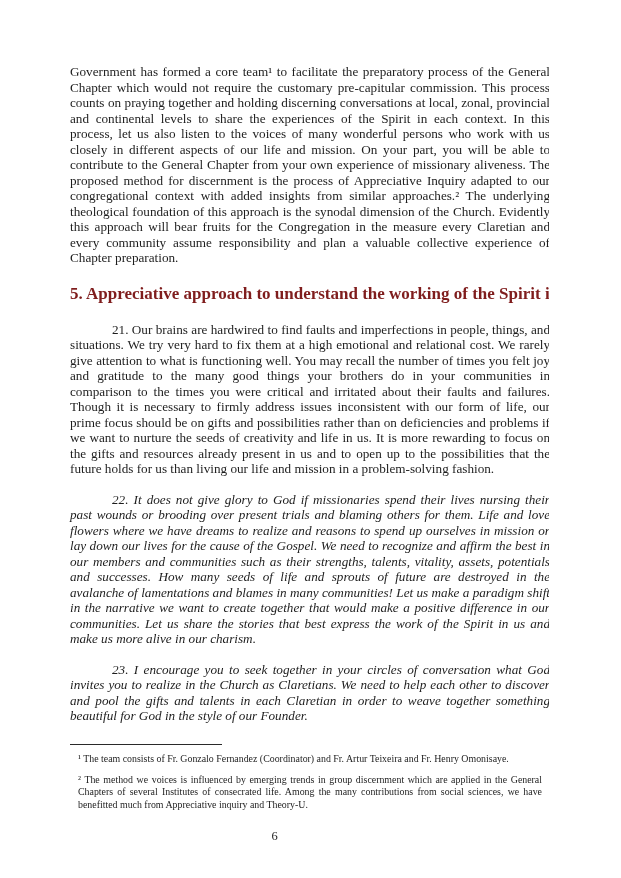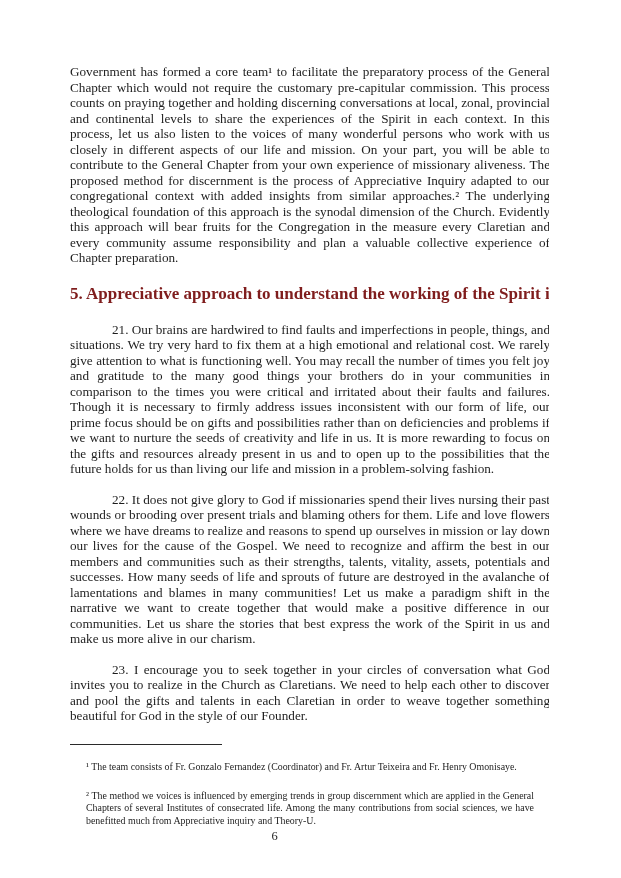--- a/index.html
+++ b/index.html
@@ -23,20 +23,21 @@
     width: 480px;
   }
   p.body {
     margin: 0;
     font-size: 13.2px;
     line-height: 15.5px;
     text-align: justify;
   }
   p.body.spaced {
     margin-top: 15px;
+    font-style: italic;
   }
   .indent {
     text-indent: 42px;
   }
   h2.heading {
     margin: 19px 0 20px 0;
     font-size: 17px;
     line-height: 17px;
     font-weight: bold;
     color: #7f1d1d;
@@ -48,21 +49,21 @@
     top: 744px;
     width: 480px;
   }
   .fn-rule {
     width: 152px;
     height: 0;
     border-top: 1px solid #2a2a2a;
     margin-bottom: 6px;
   }
   p.footnote {
-    margin: 16px;
+    margin: 8px;
     font-size: 9.9px;
     line-height: 12.6px;
     text-align: justify;
   }
   .page-number {
     position: absolute;
     left: 0;
     right: 0;
     top: 829px;
     text-align: center;

